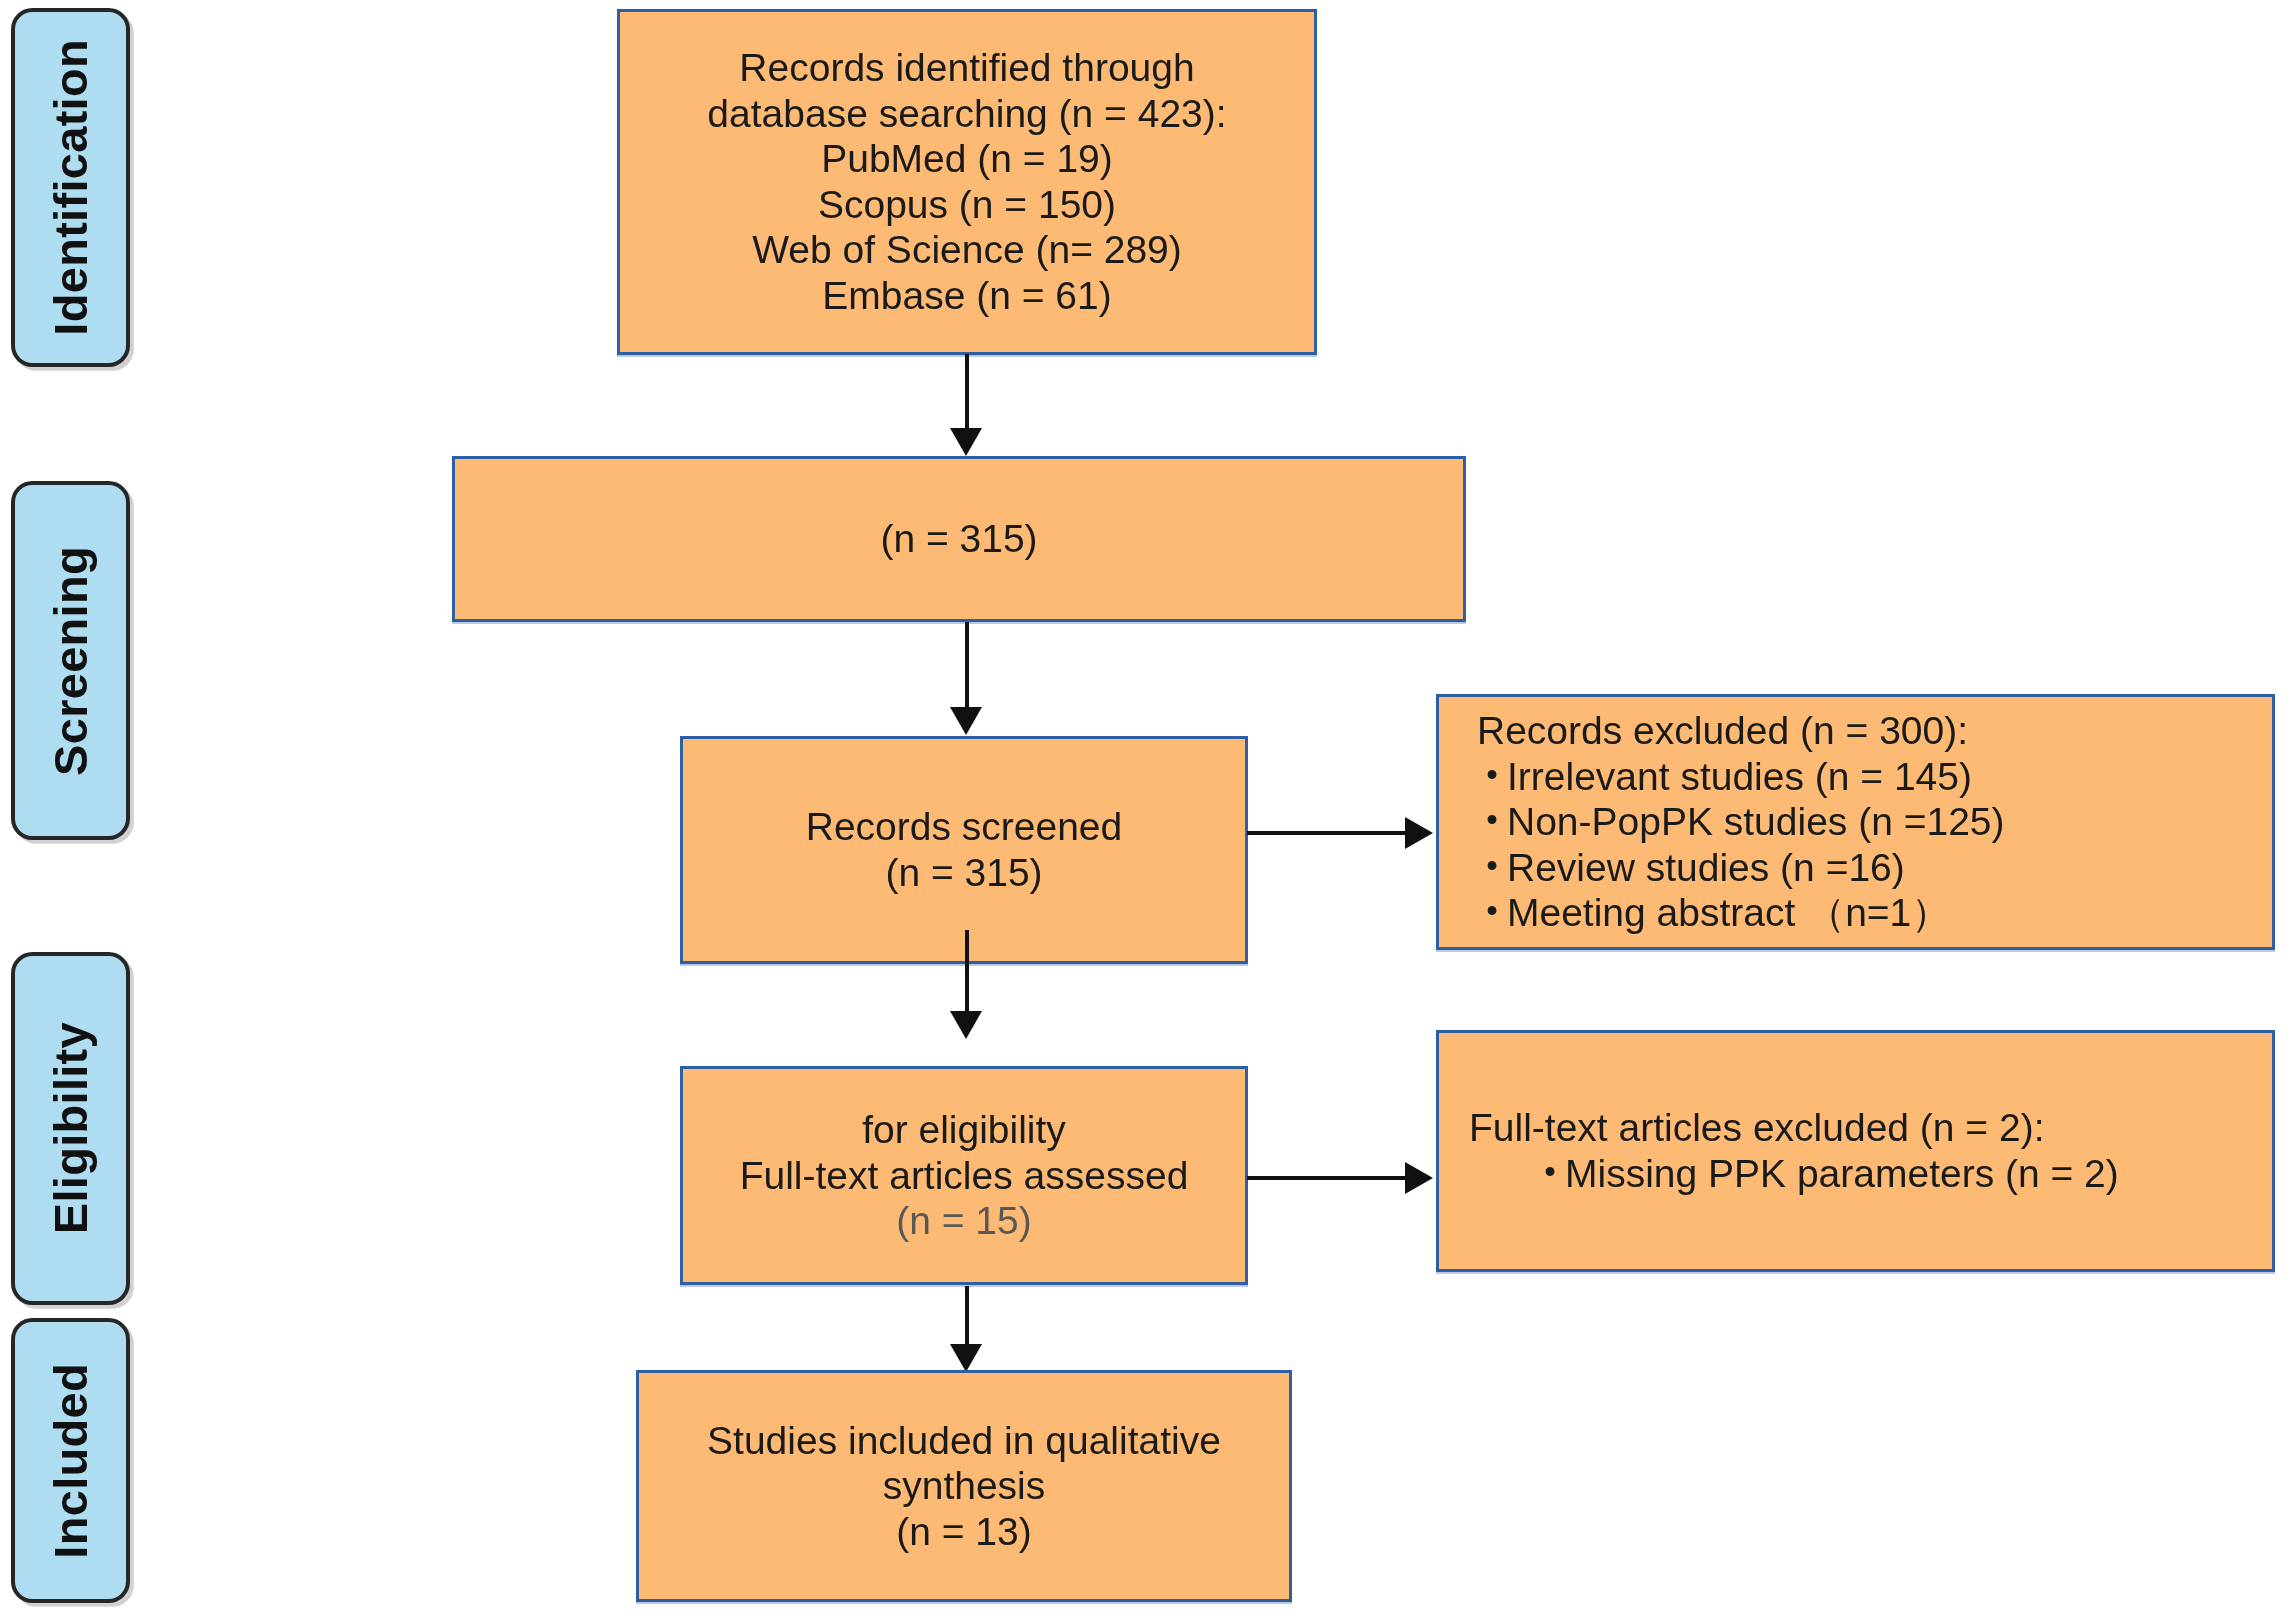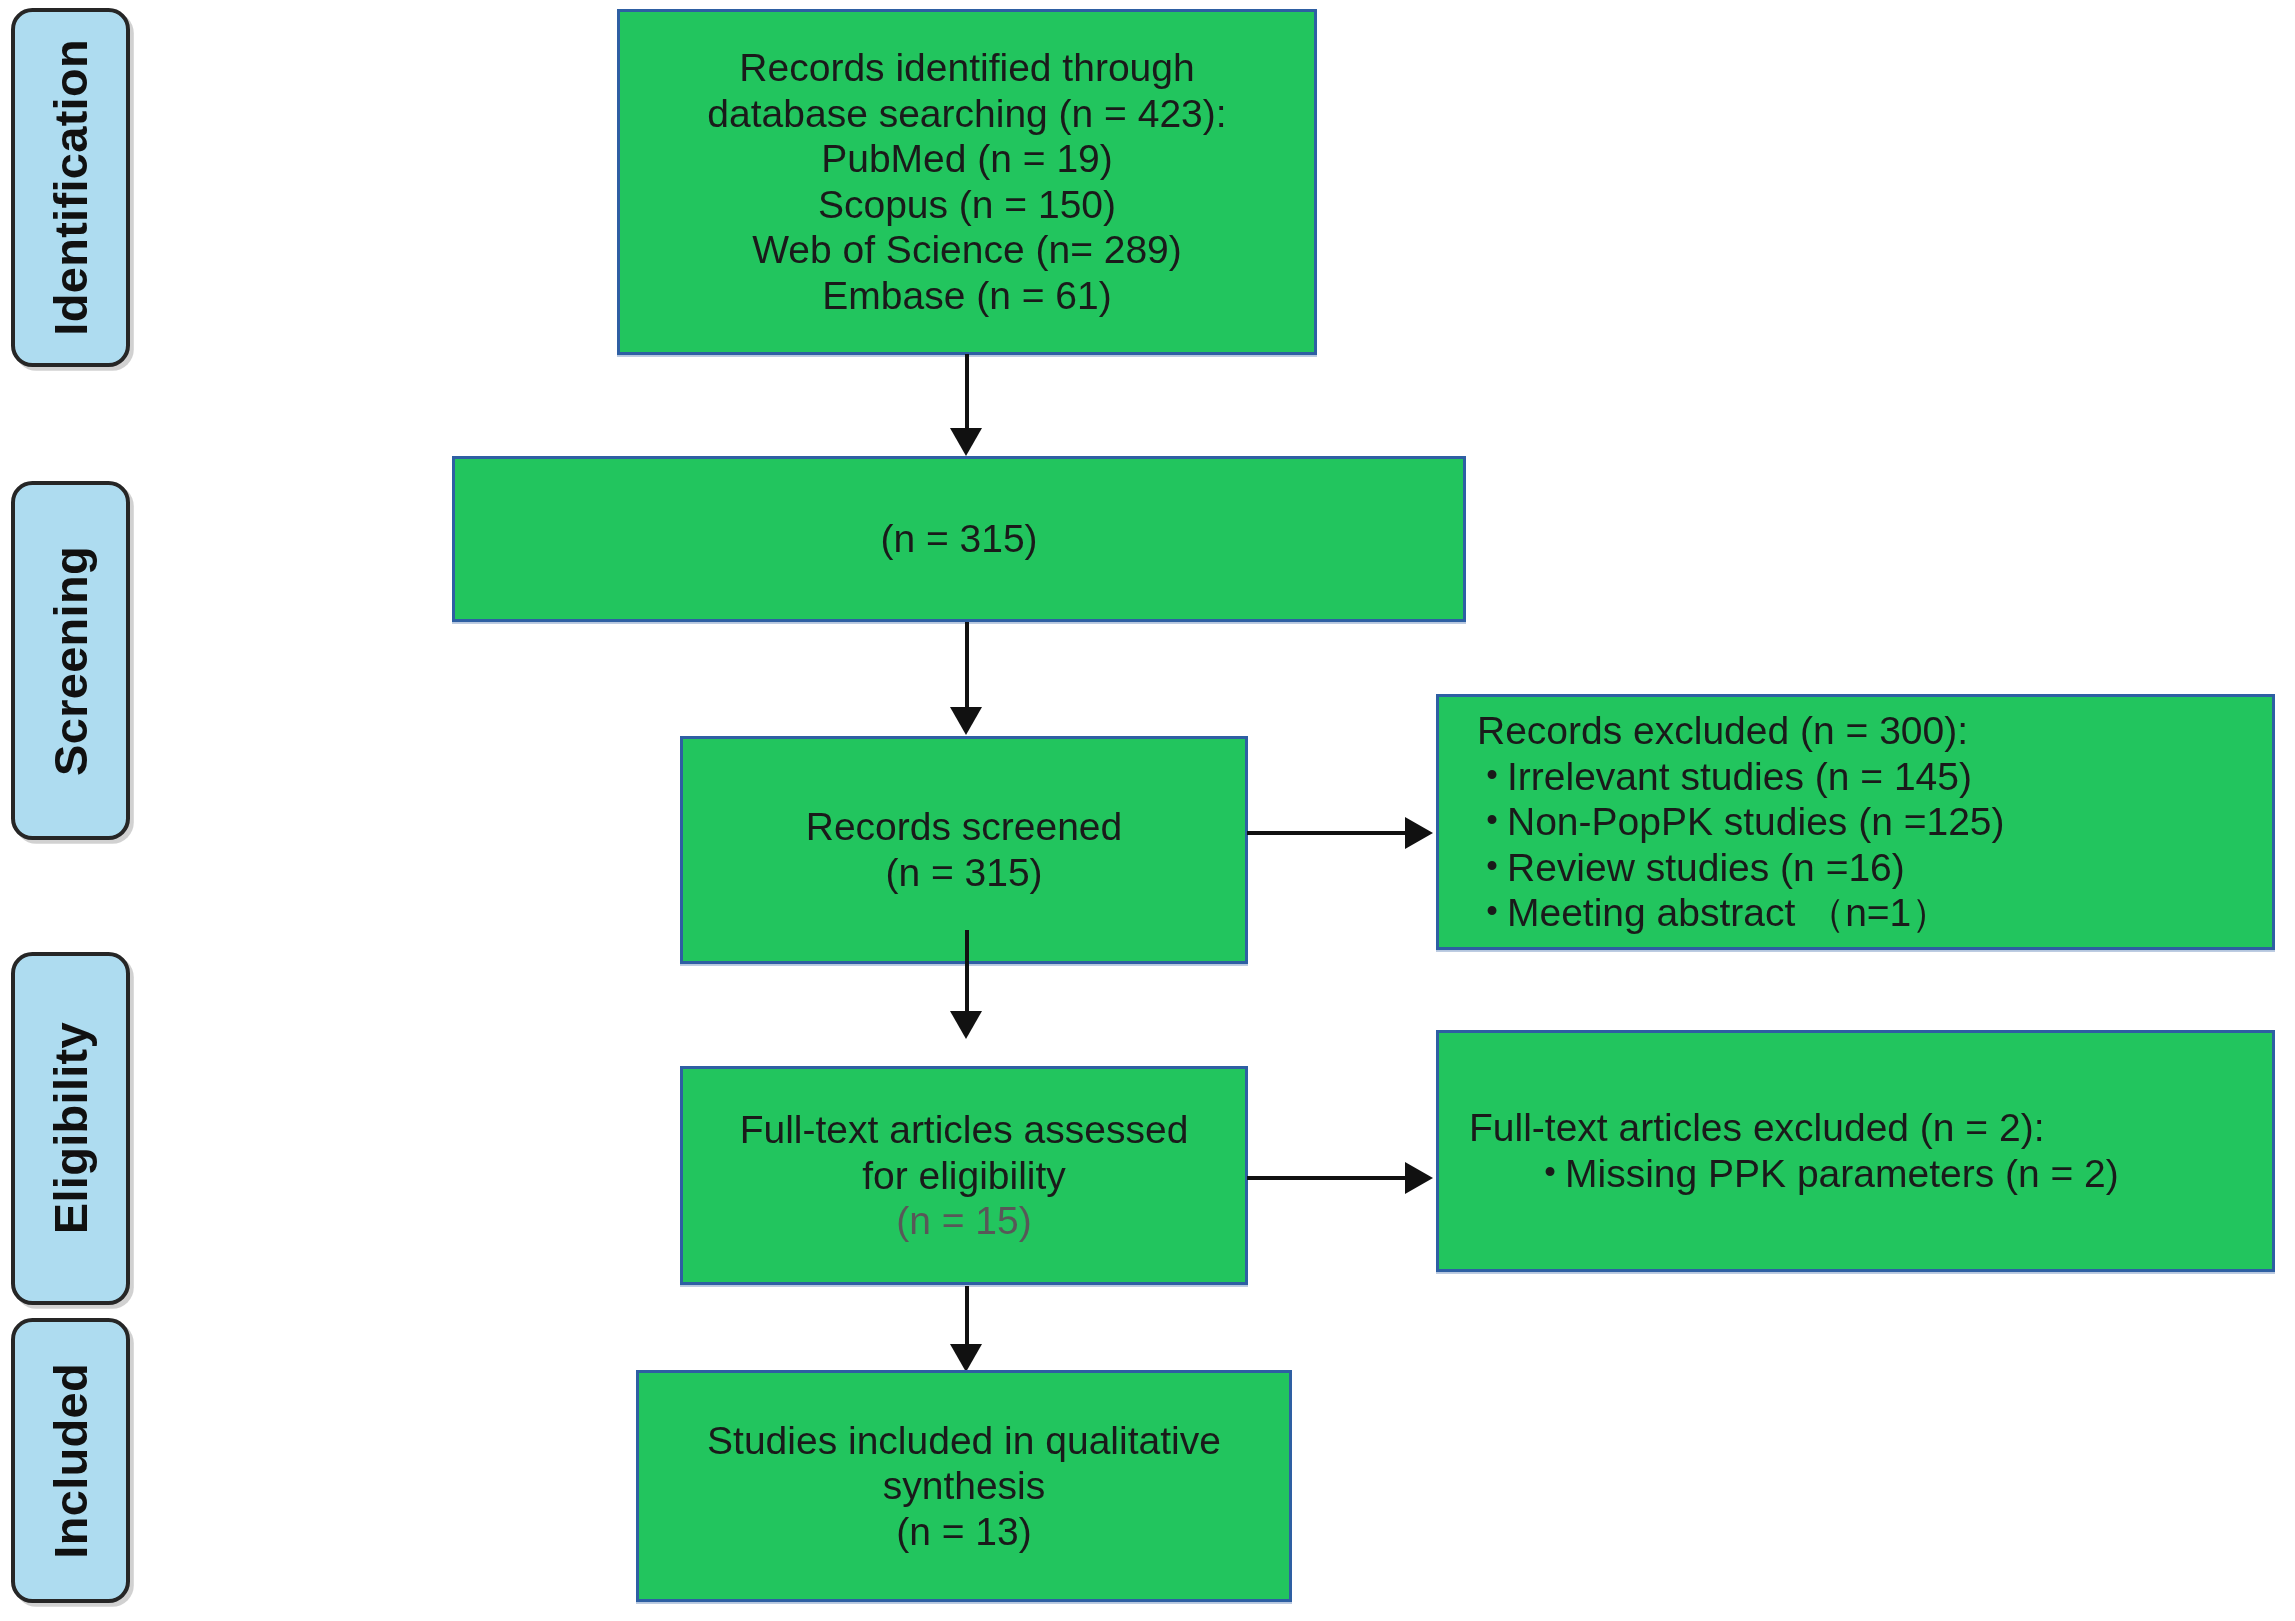--- a/index.html
+++ b/index.html
@@ -28,21 +28,21 @@
     color:#111111;
     letter-spacing:0.3px;
     white-space:nowrap;
     line-height:1;
   }
 
   
   .box{
     position:absolute;
     box-sizing:border-box;
-    background:#22c55e;
+    background:#fdba74;
     border:3.2px solid #2E5FA3;
     display:flex;
     flex-direction:column;
     justify-content:center;
     box-shadow:0 1.9px 0 rgba(46,95,163,0.35);
   }
   .box .line{
     font-size:39px;
     color:#1a1a1a;
     line-height:1.17;
@@ -154,22 +154,22 @@
         <span class="bullet">•</span>
         <span>Meeting abstract （n=1）</span>
       </div>
     </div>
   </div>
 
   <div class="vline" style="left:965px; top:930px; height:82px;"></div>
   <div class="arrow-down" style="left:950px; top:1011px;"></div>
 
   <div class="box center" style="left:680px; top:1066px; width:568px; height:219px; padding:10px 15px;">
+    <div class="line">for eligibility</div>
     <div class="line">Full-text articles assessed</div>
-    <div class="line">for eligibility</div>
     <div class="line dim">(n = 15)</div>
   </div>
 
   <div class="hline" style="left:1247px; top:1176px; width:159px;"></div>
   <div class="arrow-right" style="left:1405px; top:1162px;"></div>
 
   <div class="box left" style="left:1436px; top:1030px; width:839px; height:242px; padding:8.8px 21.4px 8.8px 30px;">
     <div class="line">Full-text articles excluded (n = 2):</div>
     <div class="blist" style="padding-left:66px;">
       <div class="bline">

